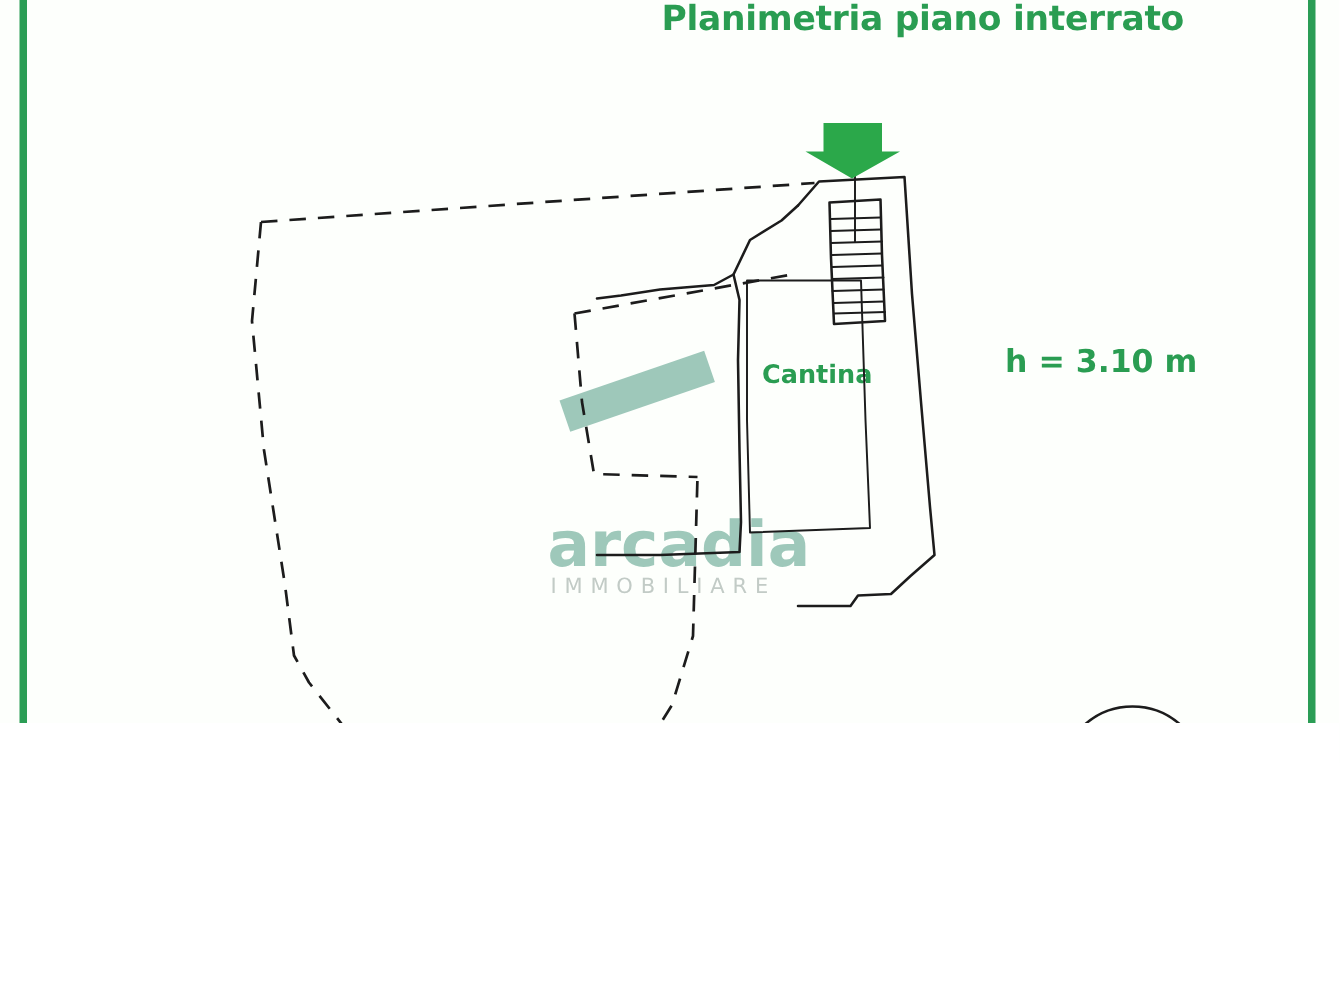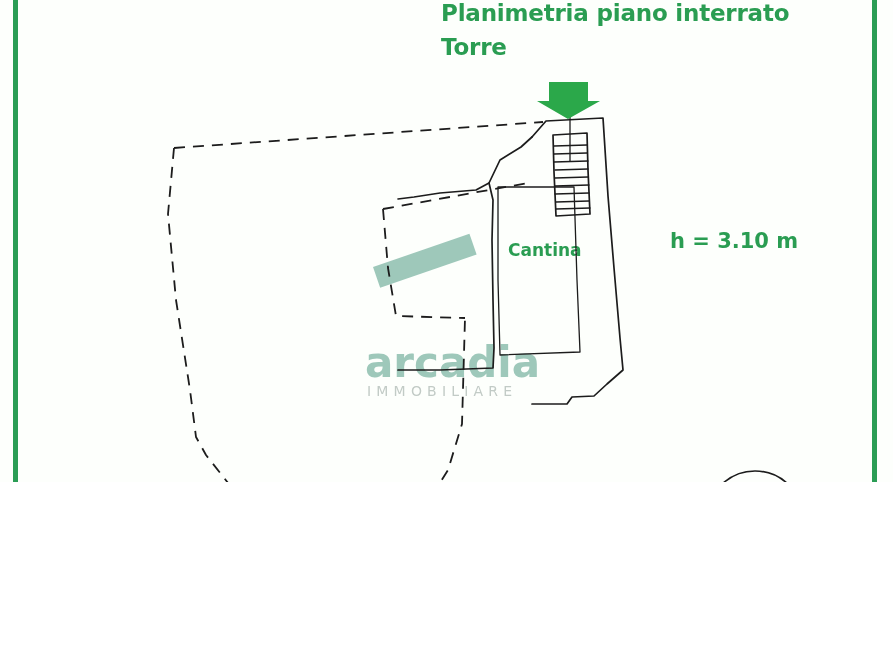--- a/index.html
+++ b/index.html
@@ -143,21 +143,20 @@
 </head>
 <body>
 
 <div id="page">
 
   <div class="frame-rule left"></div>
   <div class="frame-rule right"></div>
 
   <div id="title-block">
     <span id="title-line-1">Planimetria piano interrato</span>
-    <span id="title-line-2">Torre</span>
   </div>
 
   <div id="watermark">
     <div id="watermark-bar"></div>
     <div id="watermark-wordmark">arcadia</div>
     <div id="watermark-subtitle">IMMOBILIARE</div>
   </div>
 
   <svg class="draw-layer" id="svg-plan" viewBox="0 0 893 670">
 

